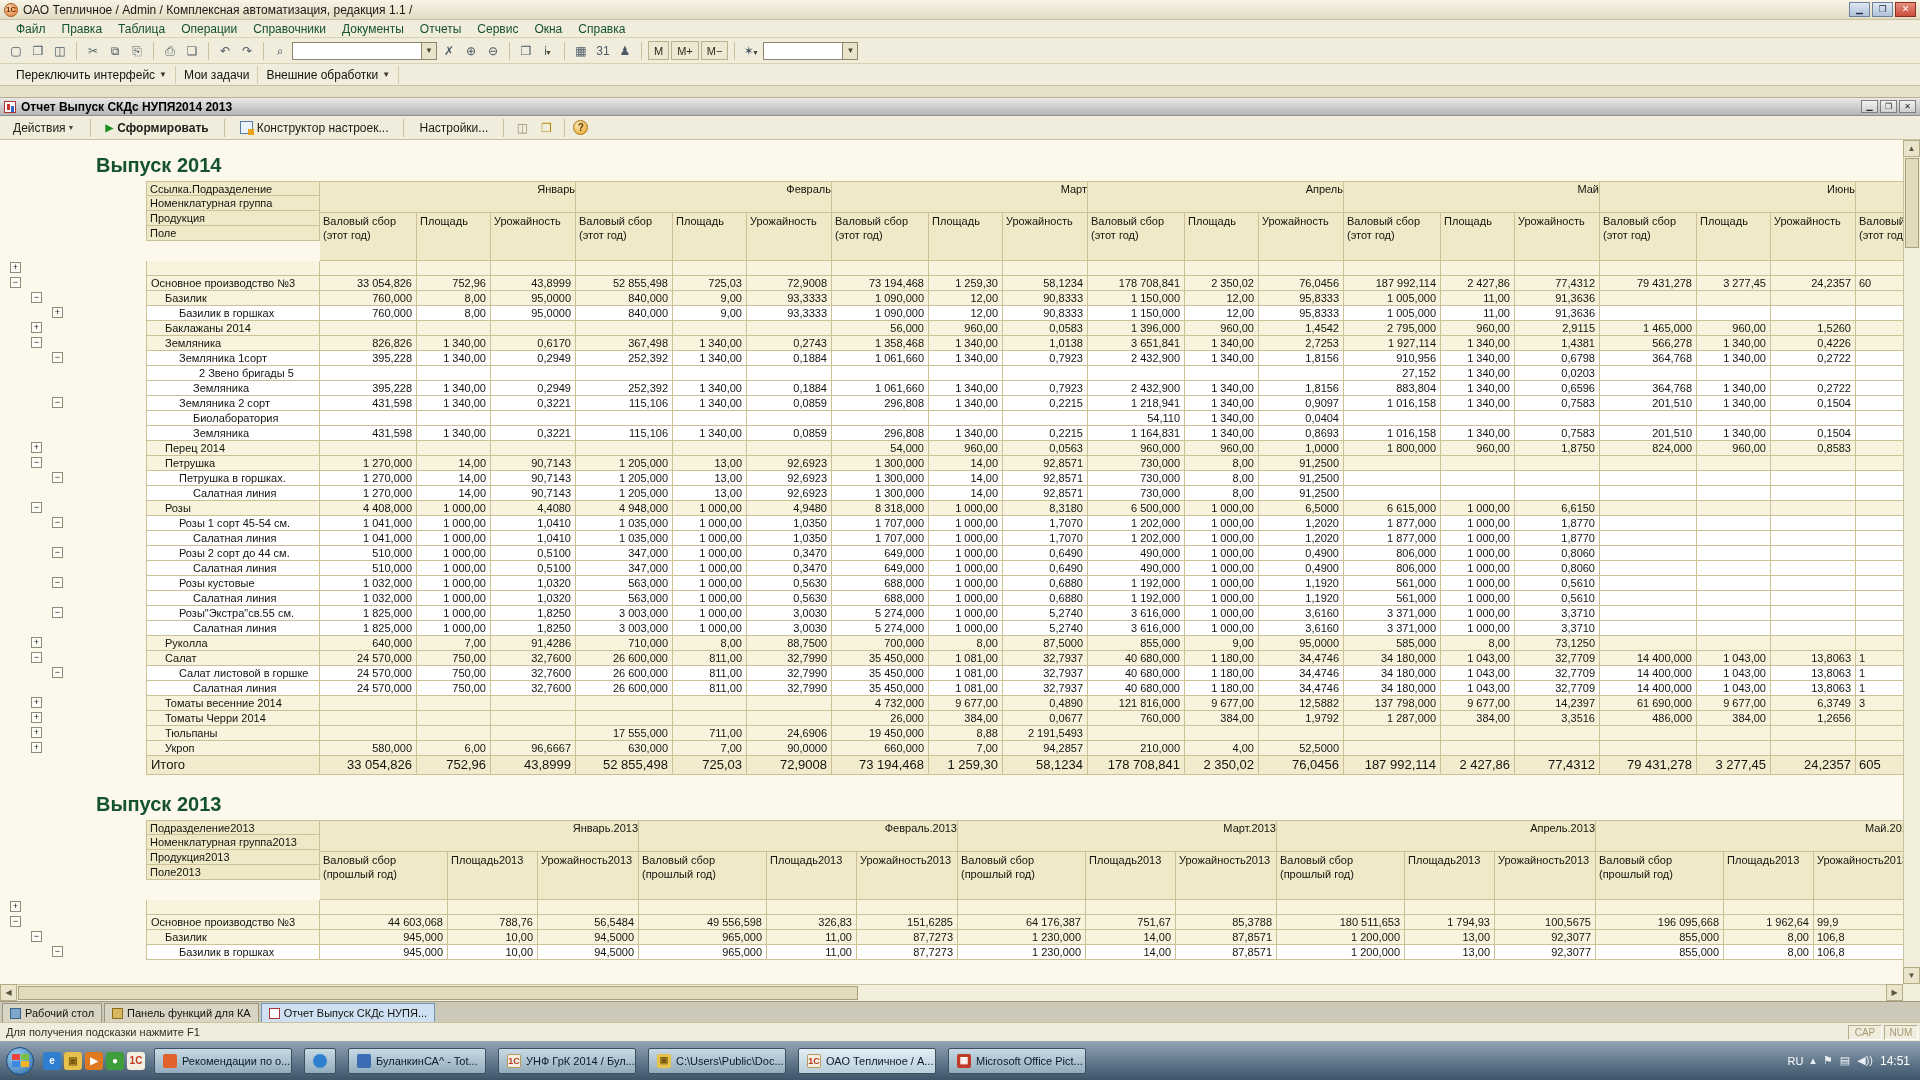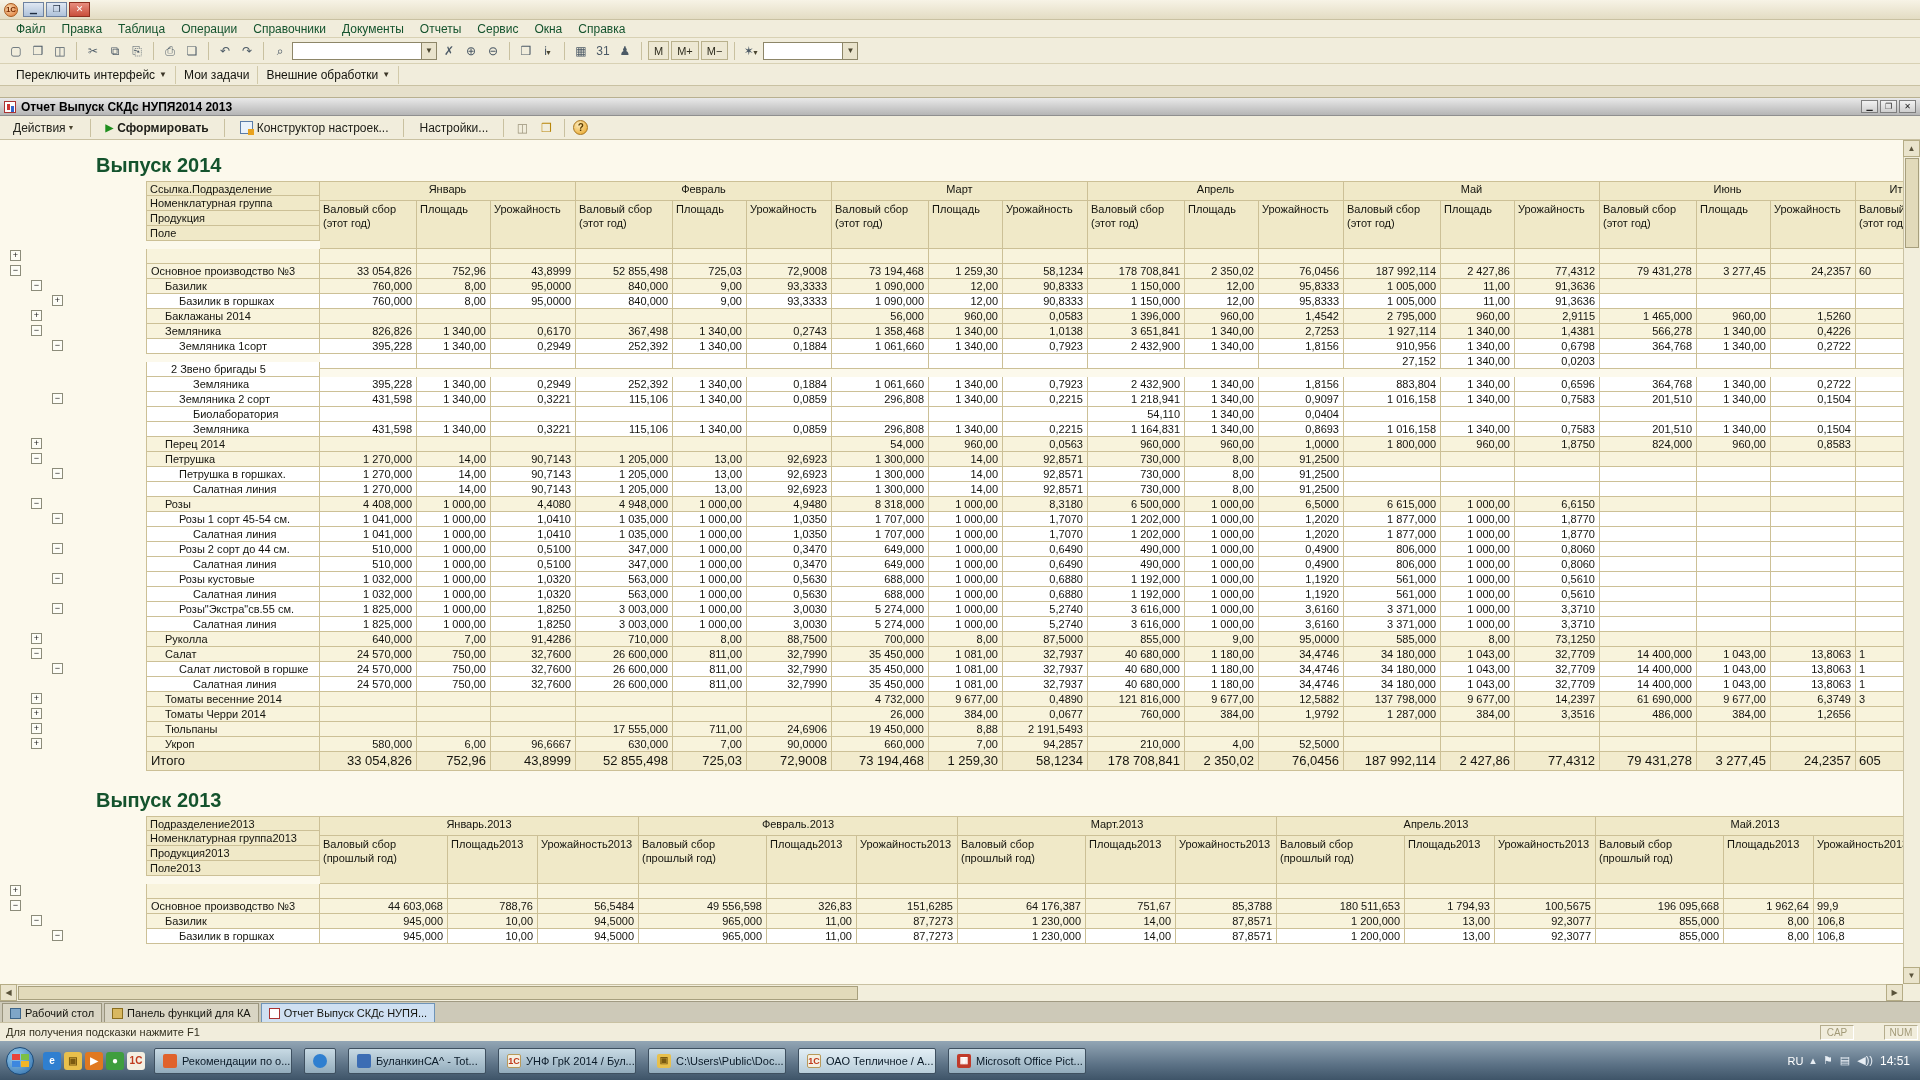--- a/index.html
+++ b/index.html
@@ -70,21 +70,21 @@
   .ttable { width:-moz-fit-content; width:fit-content; }
   .trow { display:flex; }
   .cell { border-right:1px solid #CCC096; border-bottom:1px solid #CCC096;
     font-size:11px; color:#14140E; overflow:hidden; white-space:nowrap; flex:none; }
   .gutter { width:146px; flex:none; position:relative; border:none; background:transparent; }
   .exp { position:absolute; top:1px; width:11px; height:11px; background:#FDFDF6; border:1px solid #8C8C7A;
     font-size:9px; line-height:9px; text-align:center; color:#222; }
   .lab { width:174px; border-left:1px solid #CCC096; padding:0 3px; }
   .hdr { background:#F0E9C8; }
   .btop { border-top:1px solid #CCC096; }
-  .mon { height:20px; line-height:15px; text-align:center; }
+  .mon { height:32px; line-height:15px; text-align:right; }
   .sub { height:48px; white-space:normal; line-height:14px; padding:1px 3px; }
   .lh  { height:15px; line-height:15px; }
   .drow .cell { height:15px; line-height:14px; }
   .num { text-align:right; padding:0 4px; }
   .clipnum { text-align:left; padding:0 3px; }
   .shade .cell { background:#F8F3DC; }
   .plain .cell { background:#FFFFFF; }
   .trow.total .cell { height:19px; line-height:18px; font-size:13px; background:#F2EBCD; }
 
   
@@ -142,20 +142,21 @@
   .tkico.folder { background:#E8C04C; color:#7A5A10; } .tkico.picture-manager { background:#C03A2A; }
   .tray { margin-left:auto; display:flex; align-items:center; gap:7px; color:#fff; font-size:11px; }
   .tray .tico2 { font-size:11px; color:#E8EEF4; }
   .tray .clock { font-size:12px; padding-right:4px; }
 </style>
 </head>
 <body>
 
 <div class="titlebar">
   <div class="app-icon">1С</div>
+  <div class="wtitle">ОАО Тепличное / Admin /  Комплексная автоматизация, редакция 1.1 /</div>
   <div class="winbtns">
     <div class="wbtn">▁</div>
     <div class="wbtn">❐</div>
     <div class="wbtn close">✕</div>
   </div>
 </div>
 
 <div class="menubar" id="menubar">
     <span class="menu-item">Файл</span>
     <span class="menu-item">Правка</span>
@@ -498,21 +499,21 @@
           <div class="cell cv num">910,956</div>
           <div class="cell cp num">1 340,00</div>
           <div class="cell cu num">0,6798</div>
           <div class="cell cv num">364,768</div>
           <div class="cell cp num">1 340,00</div>
           <div class="cell cu num">0,2722</div>
           <div class="cell cv clipnum"></div>
         </div>
         <div class="trow drow plain">
           <div class="gutter"></div>
-          <div class="cell lab" style="padding-left: 24px; margin-top: 8px;">2 Звено бригады 5</div>
+          <div class="cell lab" style="padding-left: 52px;">2 Звено бригады 5</div>
           <div class="cell cv num"></div>
           <div class="cell cp num"></div>
           <div class="cell cu num"></div>
           <div class="cell cv num"></div>
           <div class="cell cp num"></div>
           <div class="cell cu num"></div>
           <div class="cell cv num"></div>
           <div class="cell cp num"></div>
           <div class="cell cu num"></div>
           <div class="cell cv num"></div>
@@ -1318,21 +1319,21 @@
       <span>Панель функций для КА</span>
     </div>
     <div class="mtab active">
       <span class="tico report"></span>
       <span>Отчет  Выпуск СКДс НУПЯ...</span>
     </div>
   </div>
 
 <div class="statusbar">
   <div class="hint">Для получения подсказки нажмите F1</div>
-  <div id="indicators" style="display:flex;gap:28px;">
+  <div id="indicators" style="display:flex;">
       <div class="sind">CAP</div>
       <div class="sind">NUM</div>
     </div>
 </div>
 
 <div class="taskbar">
   <div class="orb">
       <i></i>
       <i></i>
       <i></i>

